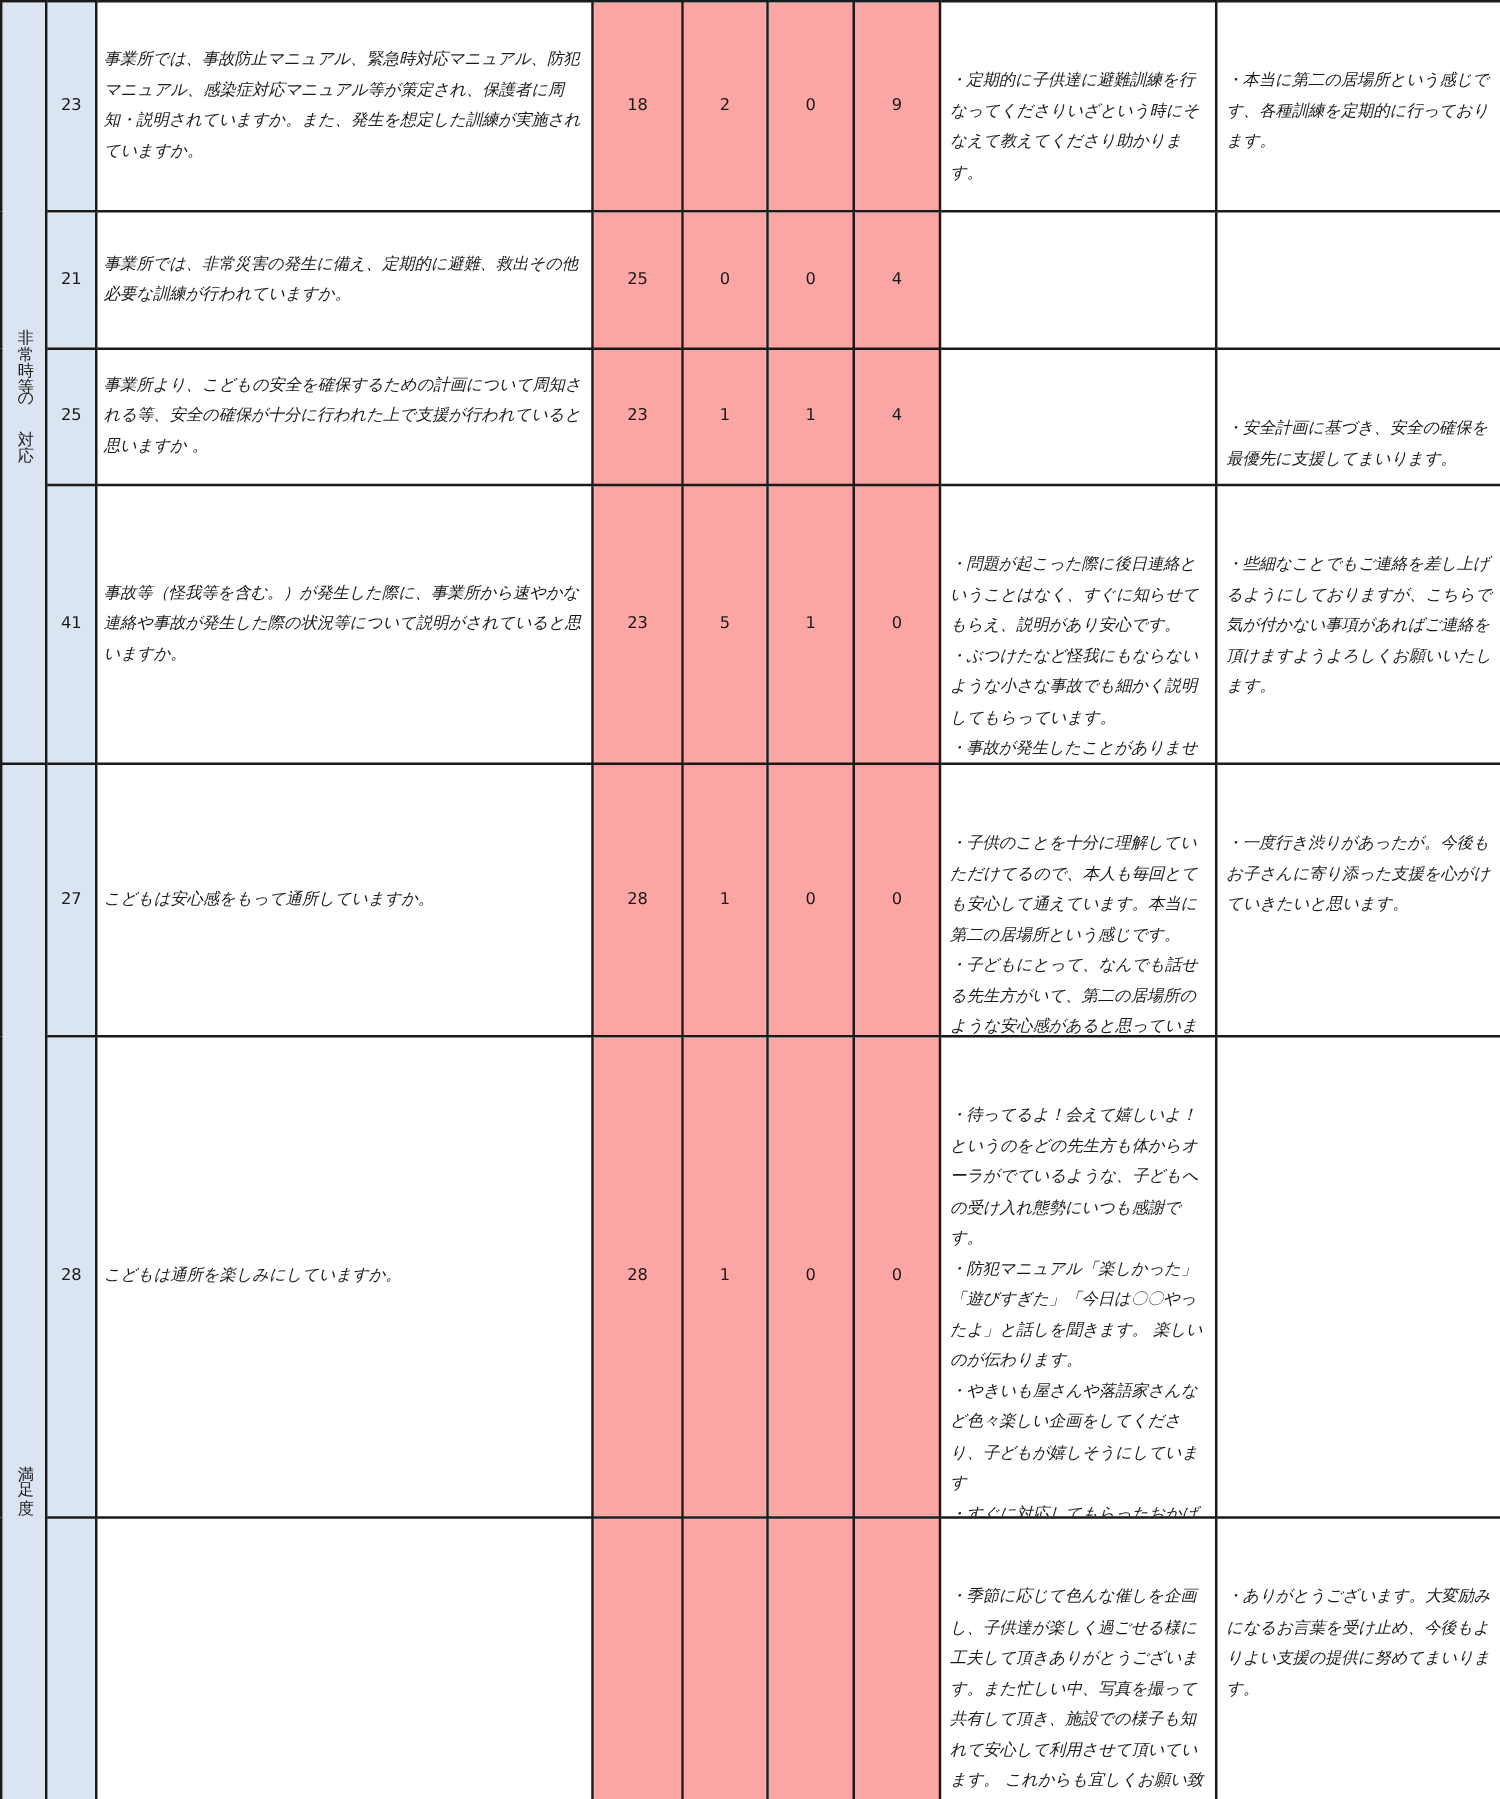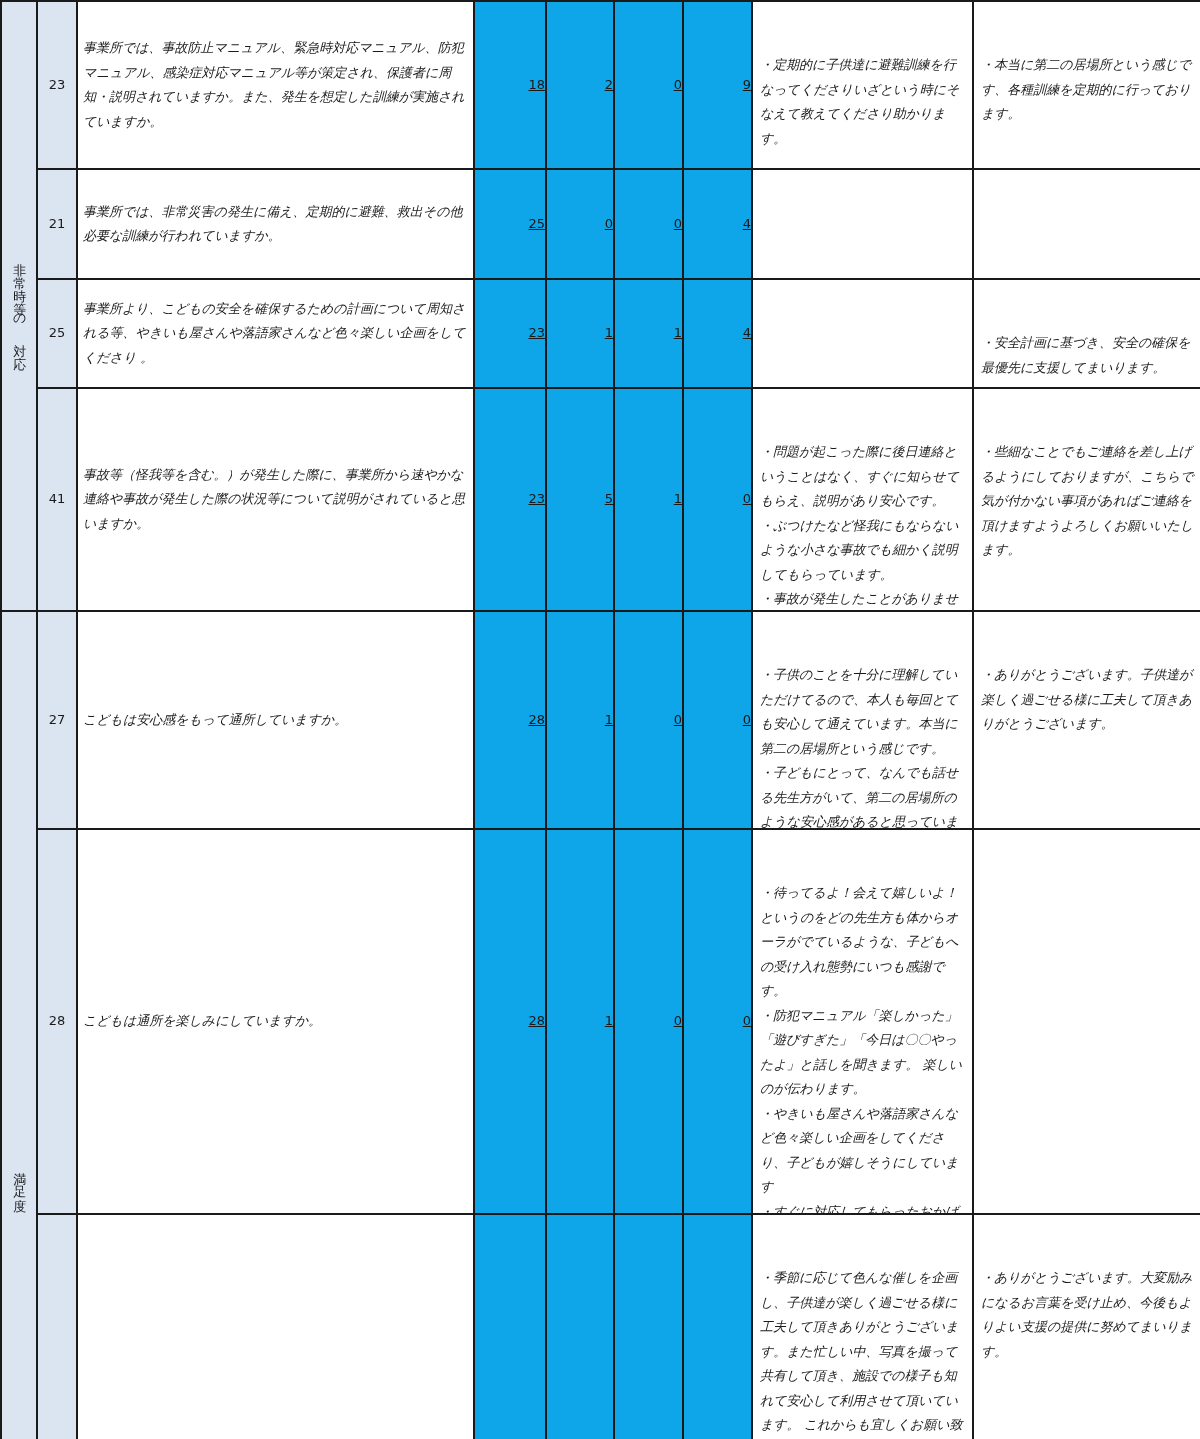--- a/index.html
+++ b/index.html
@@ -32,23 +32,22 @@
   td.num{
     background:#dbe5f1;
     text-align:center;
   }
   td.q .cellbox{
     display:flex;
     align-items:center;
     padding:2px 6px 2px 5px;
   }
   td.val{
-    text-align:right;
-    background:#0ea5e9;
-    text-decoration:underline;
+    text-align:center;
+    background:#fca5a5;
   }
   td.cm{
     vertical-align:top;
     background:#ffffff;
   }
   td.cm .cellbox{
     padding:3px 6px 2px 7px;
     white-space:pre-wrap;
     overflow:hidden;
     margin-top:48px;
@@ -106,21 +105,21 @@
         <div class="cellbox" style="height:60px"></div>
       </td>
       <td class="cm">
         <div class="cellbox" style="height:60px"></div>
       </td>
     </tr>
 
     <tr style="height:64px">
       <td class="num">25</td>
       <td class="q">
-        <div class="cellbox" style="height:59px">事業所より、こどもの安全を確保するための計画について周知される等、やきいも屋さんや落語家さんなど色々楽しい企画をしてくださり 。</div>
+        <div class="cellbox" style="height:59px">事業所より、こどもの安全を確保するための計画について周知される等、安全の確保が十分に行われた上で支援が行われていると思いますか 。</div>
       </td>
       <td class="val">23</td>
       <td class="val">1</td>
       <td class="val">1</td>
       <td class="val">4</td>
       <td class="cm">
         <div class="cellbox" style="height:59px"></div>
       </td>
       <td class="cm">
         <div class="cellbox" style="height:59px">・安全計画に基づき、安全の確保を最優先に支援してまいります。</div>
@@ -157,21 +156,21 @@
       <td class="val">28</td>
       <td class="val">1</td>
       <td class="val">0</td>
       <td class="val">0</td>
       <td class="cm">
         <div class="cellbox" style="height:168px">・子供のことを十分に理解していただけてるので、本人も毎回とても安心して通えています。本当に第二の居場所という感じです。
 ・子どもにとって、なんでも話せる先生方がいて、第二の居場所のような安心感があると思っています。
 ・一度行き渋りがあったが、様子を</div>
       </td>
       <td class="cm">
-        <div class="cellbox" style="height:168px">・ありがとうございます。子供達が楽しく過ごせる様に工夫して頂きありがとうございます。</div>
+        <div class="cellbox" style="height:168px">・一度行き渋りがあったが。今後もお子さんに寄り添った支援を心がけていきたいと思います。</div>
       </td>
     </tr>
 
     <tr style="height:340px">
       <td class="num">28</td>
       <td class="q">
         <div class="cellbox" style="height:335px">こどもは通所を楽しみにしていますか。</div>
       </td>
       <td class="val">28</td>
       <td class="val">1</td>

